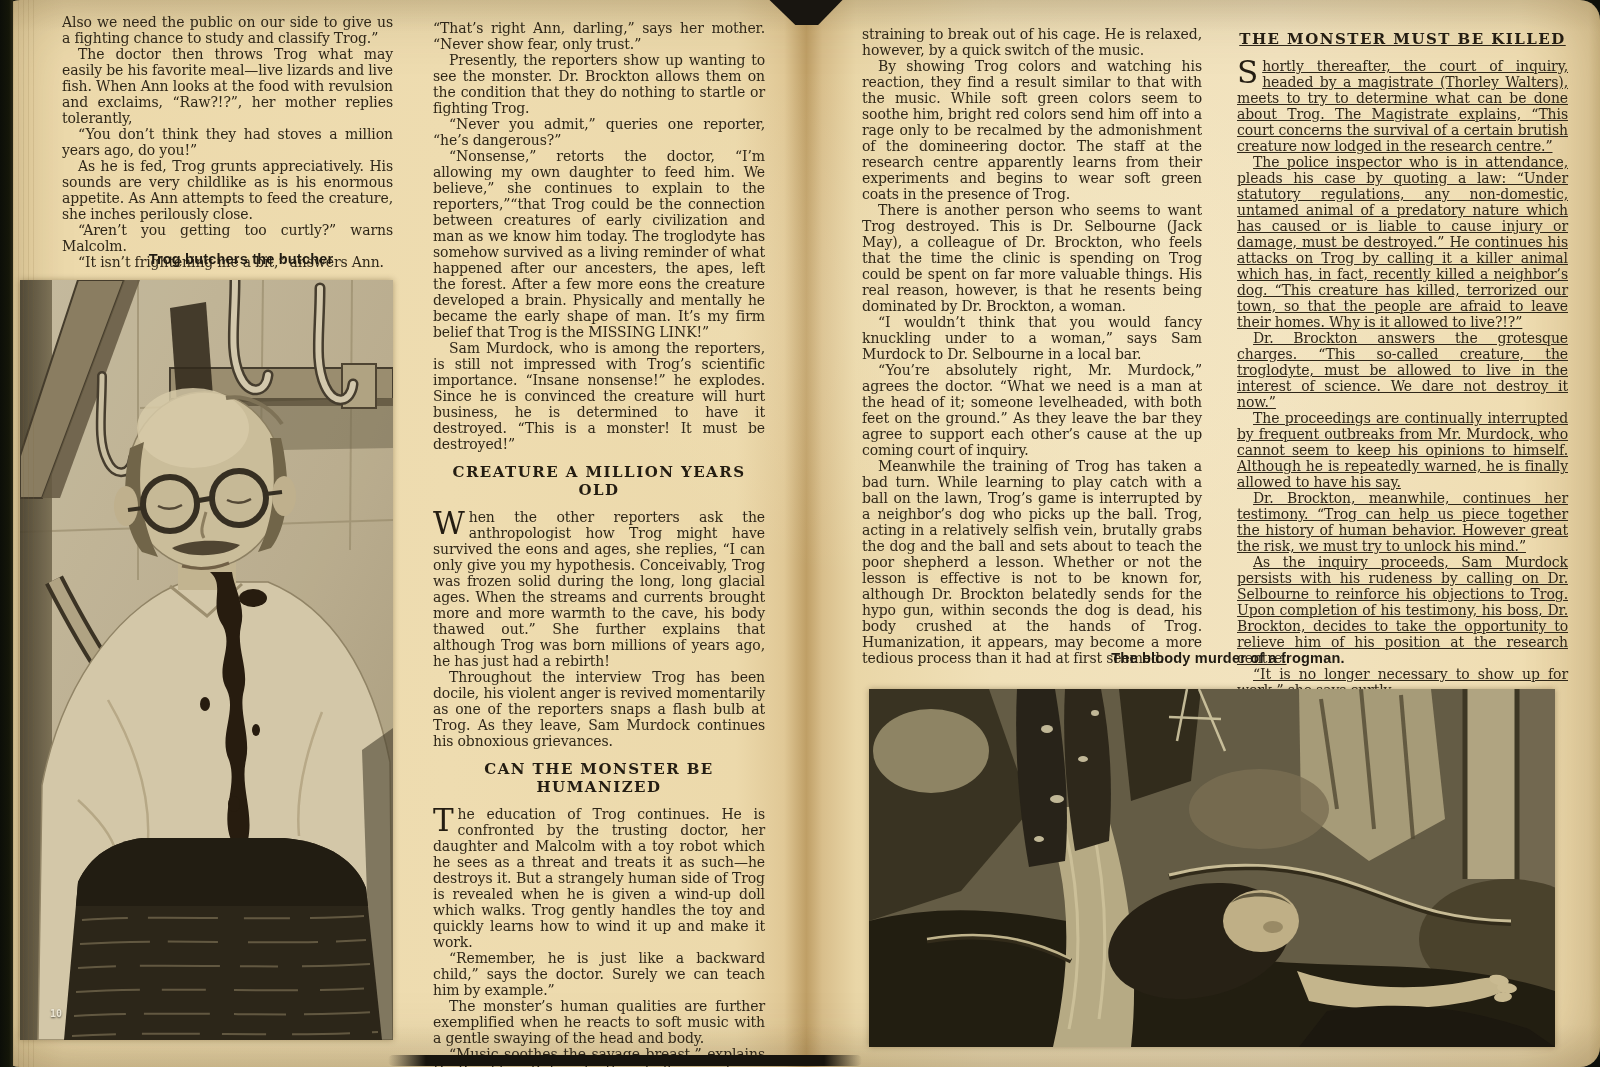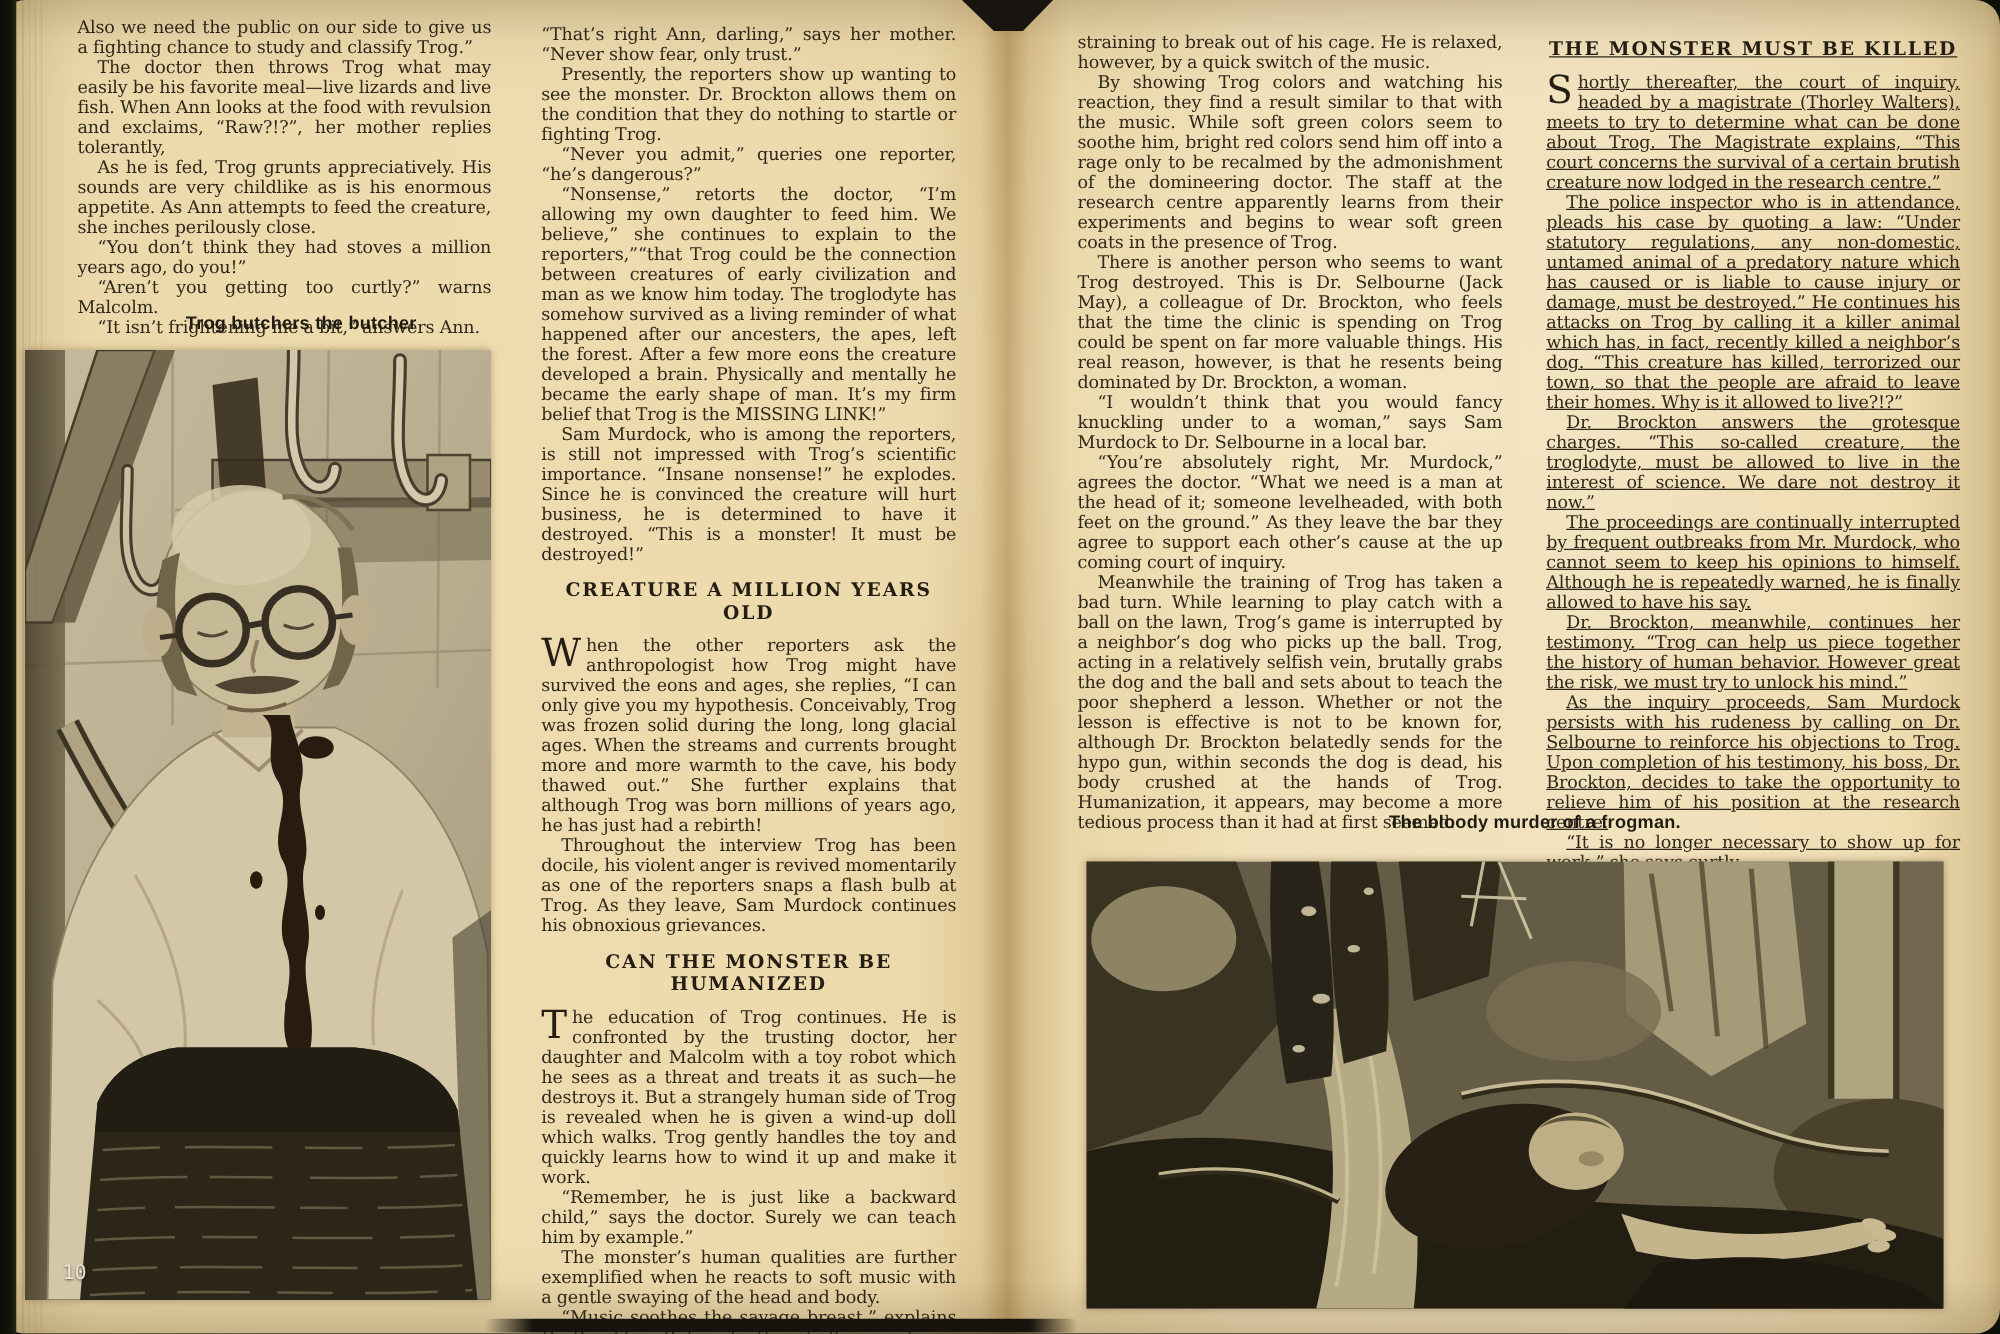--- a/index.html
+++ b/index.html
@@ -67,35 +67,35 @@
     font-family:"Liberation Sans","DejaVu Sans",sans-serif;
     font-weight:bold;font-size:14.5px;color:#201b12;
     letter-spacing:0.2px;
     margin-left:27px;
   }
   .photo-frame{position:absolute;overflow:hidden;box-shadow:0 0 6px rgba(60,40,10,0.35);}
   .photo-frame svg{display:block;}
   .pagenum{
     position:absolute;
     font-family:"DejaVu Sans Mono","Liberation Mono",monospace;
-    font-size:16px;font-weight:normal;
+    font-size:10px;font-weight:bold;
   }
   .pagenum-left{color:#ece6d4;text-shadow:0 1px 2px rgba(0,0,0,.6);}
   .pagenum-right{color:#3c301c;margin-left:47px;}
 </style>
 </head>
 <body>
 
 <div class="spread">
 
   <div class="col" style="left:62px;top:14px;width:331px;">
     <p class="noindent">Also we need the public on our side to give us a fighting chance to study and classify Trog.”</p>
     <p>The doctor then throws Trog what may easily be his favorite meal—live lizards and live fish. When Ann looks at the food with revulsion and exclaims, “Raw?!?”, her mother replies tolerantly,</p>
+    <p>“You don’t think they had stoves a million years ago, do you!”</p>
     <p>As he is fed, Trog grunts appreciatively. His sounds are very childlike as is his enormous appetite. As Ann attempts to feed the creature, she inches perilously close.</p>
-    <p>“You don’t think they had stoves a million years ago, do you!”</p>
     <p>“Aren’t you getting too curtly?” warns Malcolm.</p>
     <p>“It isn’t frightening me a bit,” answers Ann.</p>
   </div>
 
   <div class="photo-caption" style="left:35px;top:251px;width:358px;">Trog butchers the butcher</div>
 
   <div class="photo-frame" style="left:20px;top:280px;width:373px;height:760px;">
     <svg width="373" height="760" viewBox="0 0 373 760" xmlns="http://www.w3.org/2000/svg">
       <defs>
         <linearGradient id="wallg" x1="0" y1="0" x2="1" y2="1">

